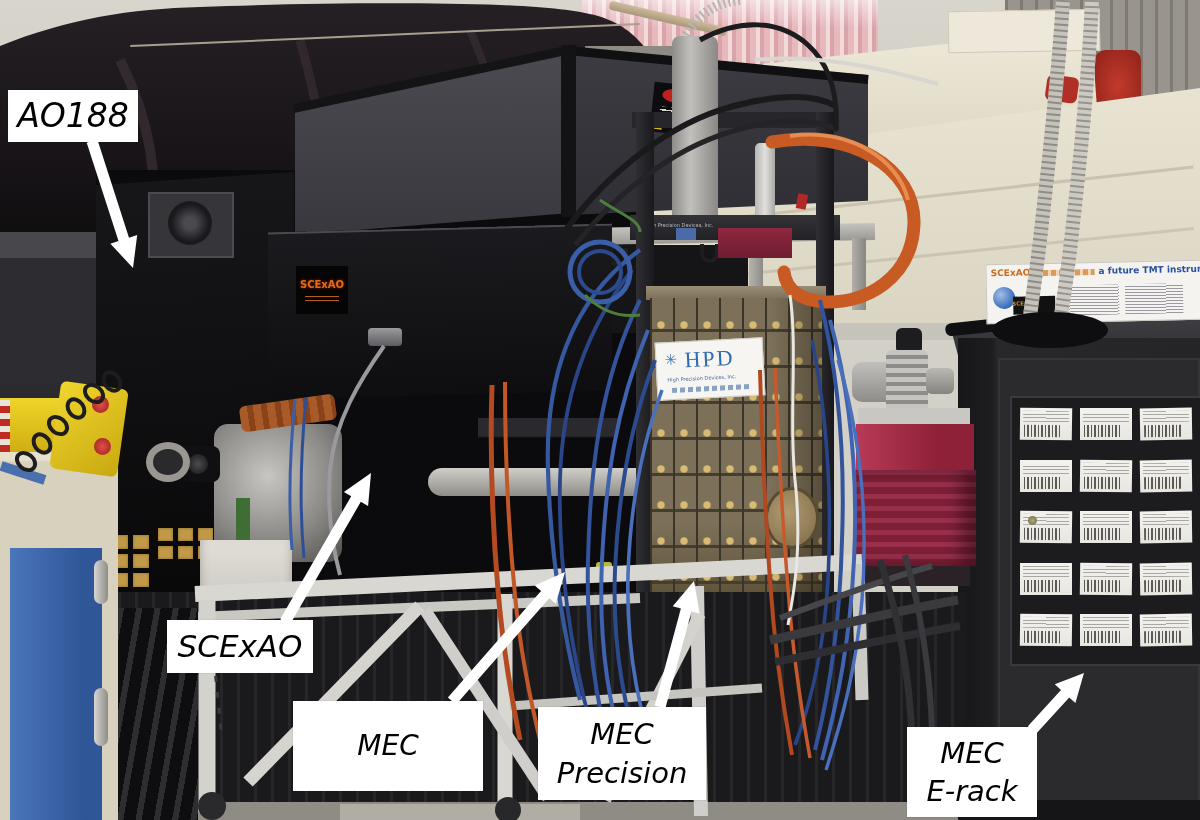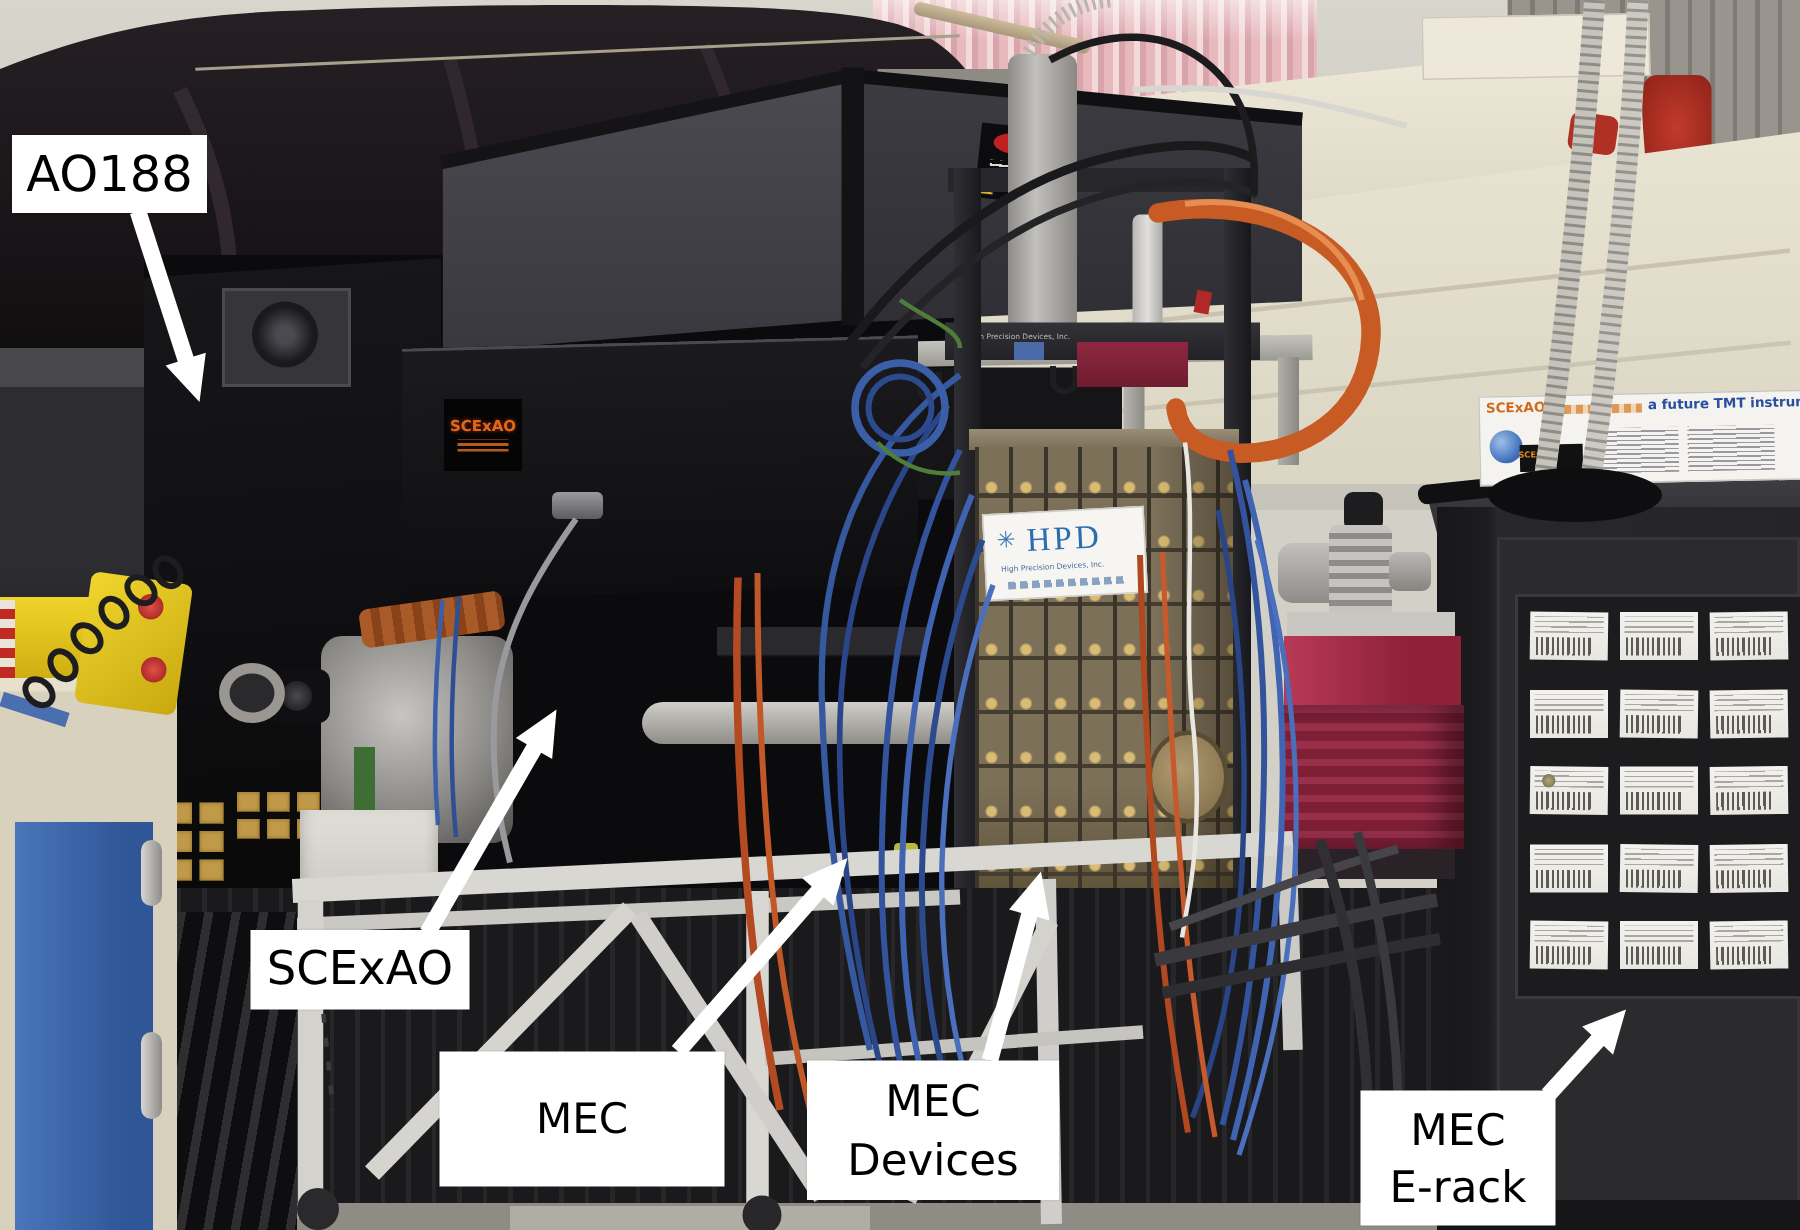--- a/index.html
+++ b/index.html
@@ -5,21 +5,21 @@
   html,body{margin:0;padding:0;background:#666;}
   #stage{position:relative;width:1200px;height:820px;overflow:hidden;
          font-family:"DejaVu Sans","Liberation Sans",sans-serif;background:#d3d0c8;}
   .abs{position:absolute;}
   svg.layer{position:absolute;left:0;top:0;pointer-events:none;}
 
   
   .anno{position:absolute;background:#fff;color:#000;text-align:center;
         display:flex;flex-direction:column;justify-content:center;align-items:center;
         line-height:1.32;box-shadow:0 0 0 1px rgba(0,0,0,.05);}
-  .anno .l1,.anno .l2{display:block;white-space:nowrap;}
+  .anno .l1,.anno .l2{display:block;white-space:nowrap;font-style:italic;}
 
   
   .erack-panel{display:grid;grid-template-columns:repeat(3,52px);gap:12px 8px;padding:10px 8px;}
   .shiplabel{width:52px;height:32px;background:linear-gradient(#f3f2ee,#e7e6e1);position:relative;}
   .shiplabel::before{content:"";position:absolute;left:3px;right:3px;top:3px;height:11px;
      background:repeating-linear-gradient(0deg,#a8a7a2 0 1px,transparent 1px 3.5px);}
   .shiplabel::after{content:"";position:absolute;left:4px;right:10px;bottom:3px;height:12px;
      background:repeating-linear-gradient(90deg,#5c5a54 0 1.5px,transparent 1.5px 3.5px);}
   .shiplabel:nth-child(odd){transform:rotate(.8deg);}
   .shiplabel:nth-child(3n){transform:rotate(-.9deg);}
@@ -324,21 +324,21 @@
     <span class="l1">AO188</span>
   </div>
   <div class="anno" style="left:167px;top:620px;width:146px;height:53px;font-size:31px;">
     <span class="l1">SCExAO</span>
   </div>
   <div class="anno" style="left:293px;top:701px;width:190px;height:90px;font-size:28px;">
     <span class="l1">MEC</span>
   </div>
   <div class="anno" style="left:538px;top:707px;width:168px;height:93px;font-size:29px;">
     <span class="l1">MEC</span>
-    <span class="l2">Devices</span>
+    <span class="l2">Precision</span>
   </div>
   <div class="anno" style="left:907px;top:727px;width:130px;height:90px;font-size:29px;">
     <span class="l1">MEC</span>
     <span class="l2">E-rack</span>
   </div>
 
   <svg class="layer" width="1200" height="820">
     <polygon fill="#ffffff" points="86.7,142.7 118.5,241.1 110.4,243.7 133,268 137.2,235.1 129,237.7 97.3,139.3"></polygon>
     <polygon fill="#ffffff" points="289.8,624.8 360.8,501.8 368.1,506.0 371,473 343.9,492.0 351.2,496.2 280.2,619.2"></polygon>
     <polygon fill="#ffffff" points="456.1,704.6 549.3,598.2 555.7,603.8 565,572 534.7,585.4 541.1,591.0 447.9,697.4"></polygon>

